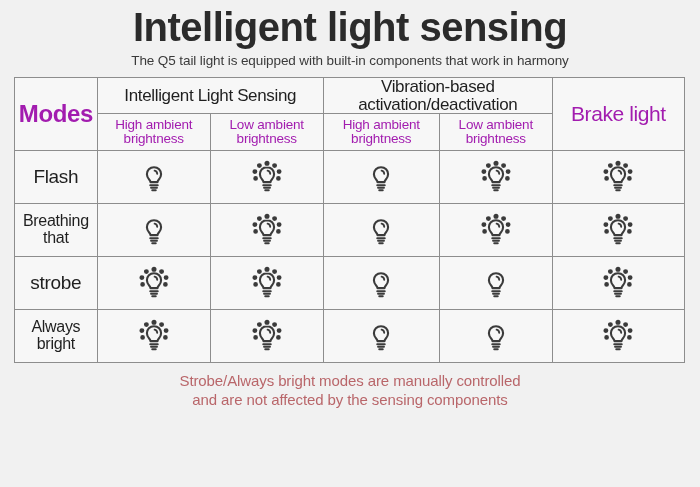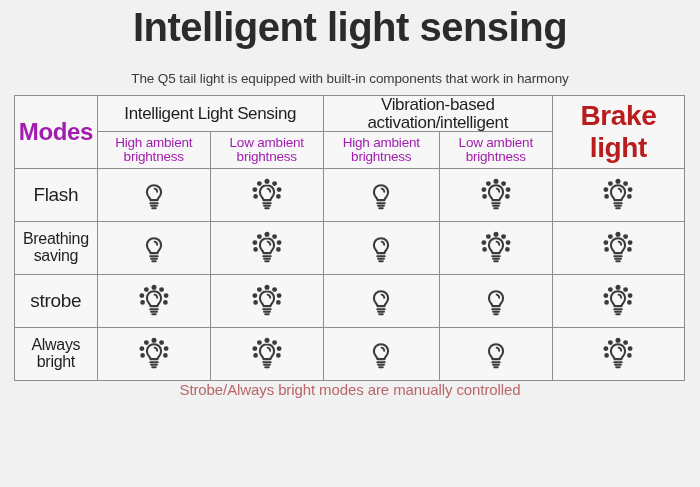--- a/index.html
+++ b/index.html
@@ -27,21 +27,21 @@
     line-height: 0.98;
     letter-spacing: -0.5px;
     color: #2b2b2b;
     margin: 0;
   }
   .title-line {
     display: block;
     white-space: nowrap;
   }
   .subtitle {
-    margin-top: 24px;
+    margin-top: 6px;
     font-size: 13.5px;
     line-height: 1.22;
     color: #3a3a3a;
     letter-spacing: -0.1px;
   }
   .subtitle span {
     display: block;
     white-space: nowrap;
   }
 
@@ -87,23 +87,23 @@
     font-size: 13.5px;
     font-weight: normal;
     color: #a21caf;
     line-height: 1.1;
     letter-spacing: -0.2px;
     height: 36px;
     padding: 1px;
   }
   .th-sub .s2 { display:block; white-space: nowrap; }
   .th-brake {
-    font-size: 28px;
-    font-weight: bold;
-    color: #b91c1c;
+    font-size: 21px;
+    font-weight: normal;
+    color: #a21caf;
     letter-spacing: -0.4px;
   }
 
   td.rowlabel {
     font-size: 19px;
     color: #1f1f1f;
     line-height: 1.06;
     letter-spacing: -0.3px;
     padding: 1px 2px;
   }
@@ -118,20 +118,21 @@
     margin: 0 auto;
     width: 34px;
     height: 34px;
   }
   .bulb path, .bulb line, .bulb circle, .bulb rect {
     stroke: #3b3b3b;
   }
 
   
   .note {
+    margin-top: 9px;
     text-align: center;
     color: #b9666a;
     font-size: 15px;
     line-height: 1.25;
     letter-spacing: -0.1px;
   }
   .note span { display: block; white-space: nowrap; }
 </style>
 </head>
 <body>
@@ -154,21 +155,21 @@
       <col class="col-data-3">
       <col class="col-data">
       <col class="col-brake">
     </colgroup>
     <thead>
       <tr>
         <th class="th-modes" rowspan="2">Modes</th>
         <th class="th-group" colspan="2">Intelligent Light Sensing</th>
         <th class="th-group" colspan="2">
           <span class="g2">Vibration-based</span>
-          <span class="g2">activation/intelligent</span>
+          <span class="g2">activation/deactivation</span>
         </th>
         <th class="th-brake" rowspan="2">Brake light</th>
       </tr>
       <tr>
         <th class="th-sub">
           <span class="s2">High ambient</span>
           <span class="s2">brightness</span>
         </th>
         <th class="th-sub">
           <span class="s2">Low ambient</span>
@@ -250,21 +251,21 @@
       <path d="M17 7.2c-4.2 0-7.1 3.1-7.1 7 0 2.6 1.3 4.2 2.4 5.5 0.7 0.9 1.1 1.5 1.1 2.4h7.2c0-0.9 0.4-1.5 1.1-2.4 1.1-1.3 2.4-2.9 2.4-5.5 0-3.9-2.9-7-7.1-7z"></path>
       <path d="M17.6 10.6c1.5 0.3 2.5 1.6 2.6 3.1" stroke-width="1.9"></path>
       <line x1="13.3" y1="25.2" x2="20.7" y2="25.2" stroke-width="2.1"></line>
       <line x1="14.1" y1="27.8" x2="19.9" y2="27.8" stroke-width="2.1"></line>
       <line x1="15.3" y1="30.3" x2="18.7" y2="30.3" stroke-width="2.1"></line>
     </svg></span></td>
         </tr>
         <tr class="datarow">
           <td class="rowlabel small">
             <span class="l2">Breathing</span>
-            <span class="l2">saving</span>
+            <span class="l2">that</span>
           </td>
           <td><span><svg class="bulb" viewBox="0 0 34 34" fill="none" stroke="#3b3b3b" stroke-width="2.1" stroke-linecap="round" stroke-linejoin="round">
       <g fill="#3b3b3b" stroke="none"></g>
       <path d="M17 7.2c-4.2 0-7.1 3.1-7.1 7 0 2.6 1.3 4.2 2.4 5.5 0.7 0.9 1.1 1.5 1.1 2.4h7.2c0-0.9 0.4-1.5 1.1-2.4 1.1-1.3 2.4-2.9 2.4-5.5 0-3.9-2.9-7-7.1-7z"></path>
       <path d="M17.6 10.6c1.5 0.3 2.5 1.6 2.6 3.1" stroke-width="1.9"></path>
       <line x1="13.3" y1="25.2" x2="20.7" y2="25.2" stroke-width="2.1"></line>
       <line x1="14.1" y1="27.8" x2="19.9" y2="27.8" stroke-width="2.1"></line>
       <line x1="15.3" y1="30.3" x2="18.7" y2="30.3" stroke-width="2.1"></line>
     </svg></span></td>
           <td><span><svg class="bulb" viewBox="0 0 34 34" fill="none" stroke="#3b3b3b" stroke-width="2.1" stroke-linecap="round" stroke-linejoin="round">
@@ -462,13 +463,14 @@
       <line x1="14.1" y1="27.8" x2="19.9" y2="27.8" stroke-width="2.1"></line>
       <line x1="15.3" y1="30.3" x2="18.7" y2="30.3" stroke-width="2.1"></line>
     </svg></span></td>
         </tr>
       </tbody>
   </table>
 </div>
 
 <div class="note">
   <span>Strobe/Always bright modes are manually controlled</span>
+  <span>and are not affected by the sensing components</span>
 </div>
 
 </body></html>

